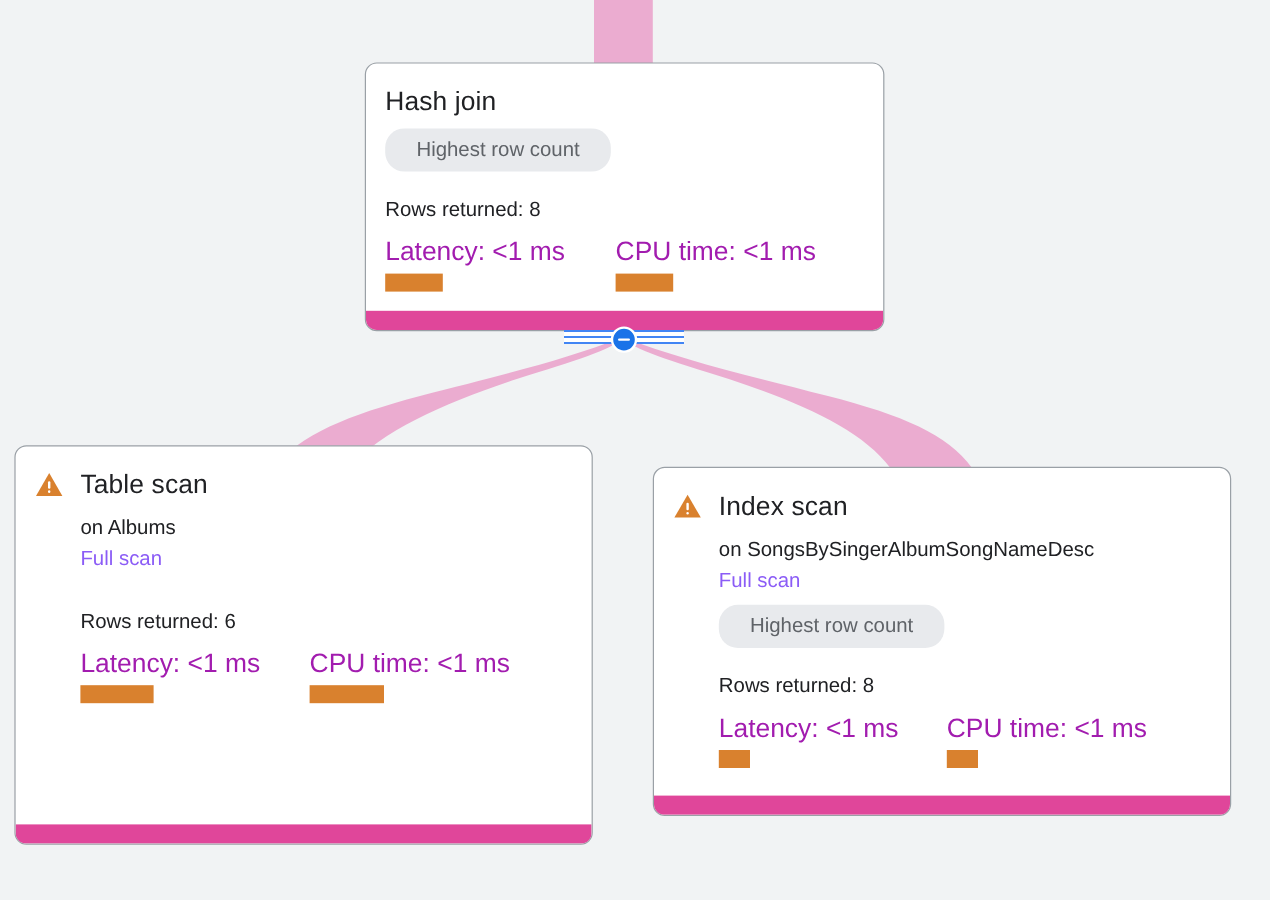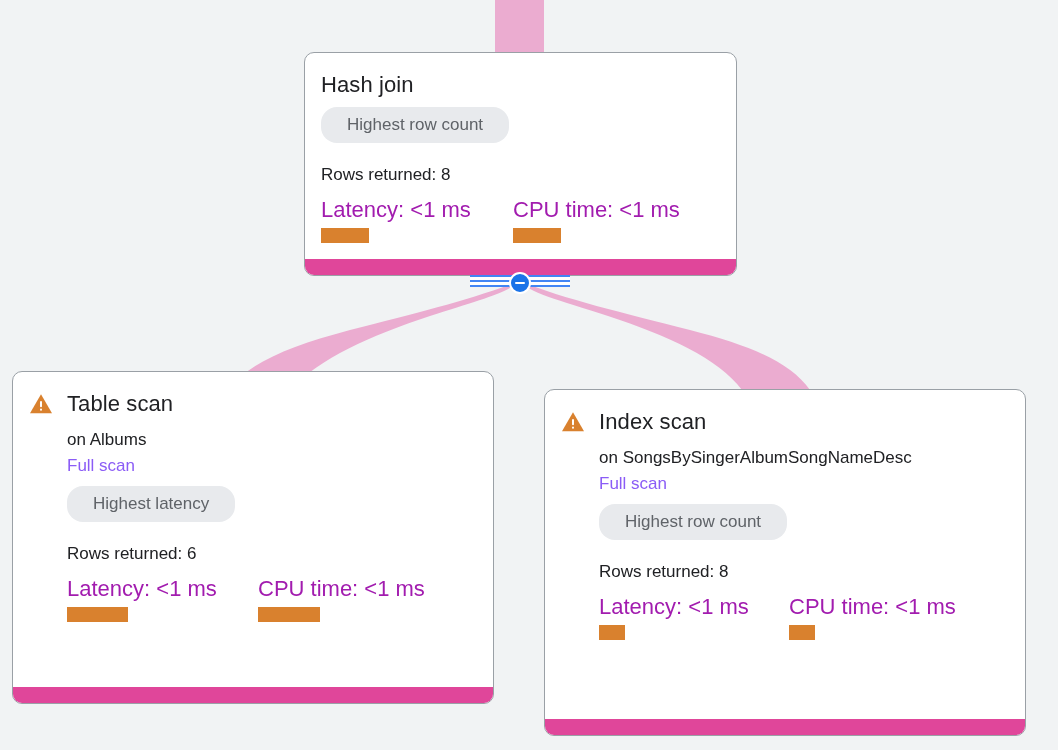--- a/index.html
+++ b/index.html
@@ -254,39 +254,38 @@
           <path d="M12 2.2 L23 21.3 L1 21.3 Z" fill="#D9812E"></path>
           <rect x="11" y="9" width="2" height="6.2" rx="1" fill="#FFFFFF"></rect>
           <rect x="11" y="16.6" width="2" height="2.2" rx="1" fill="#FFFFFF"></rect>
         </svg>
         <div class="node-title">Table scan</div>
       </div>
       <div class="node-content indented">
         <div class="node-subtitle">on Albums</div>
         <div class="node-scantype">Full scan</div>
         <div class="chips">
-          <div class="chip">Highest latency</div>
         </div>
         <div class="rows-returned">Rows returned: 6</div>
         <div class="metrics">
           <div class="metric" style="width:191px;">
             <div class="metric-label">Latency: &lt;1 ms</div>
             <div class="metric-bar" style="width:61px;"></div>
           </div>
           <div class="metric">
             <div class="metric-label">CPU time: &lt;1 ms</div>
             <div class="metric-bar" style="width:62px;"></div>
           </div>
         </div>
       </div>
     </div>
     <div class="node-bottom-bar"></div>
   </div>
 
-  <div class="node" id="node-index-scan" style="left:544px; top:389px; width:482px; height:347px;">
+  <div class="node" id="node-index-scan" style="left:544px; top:389px; width:482px; height:291px;">
     <div class="node-body">
       <div class="node-head">
         <svg class="warn-icon" viewBox="0 0 24 24">
           <path d="M12 2.2 L23 21.3 L1 21.3 Z" fill="#D9812E"></path>
           <rect x="11" y="9" width="2" height="6.2" rx="1" fill="#FFFFFF"></rect>
           <rect x="11" y="16.6" width="2" height="2.2" rx="1" fill="#FFFFFF"></rect>
         </svg>
         <div class="node-title">Index scan</div>
       </div>
       <div class="node-content indented">

